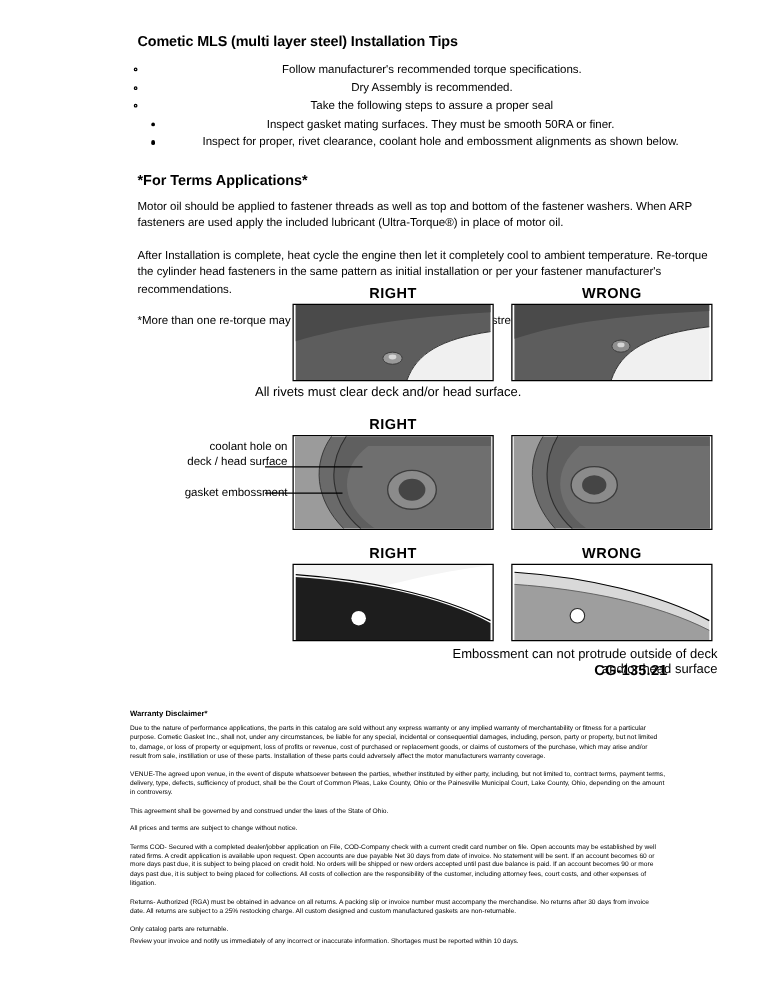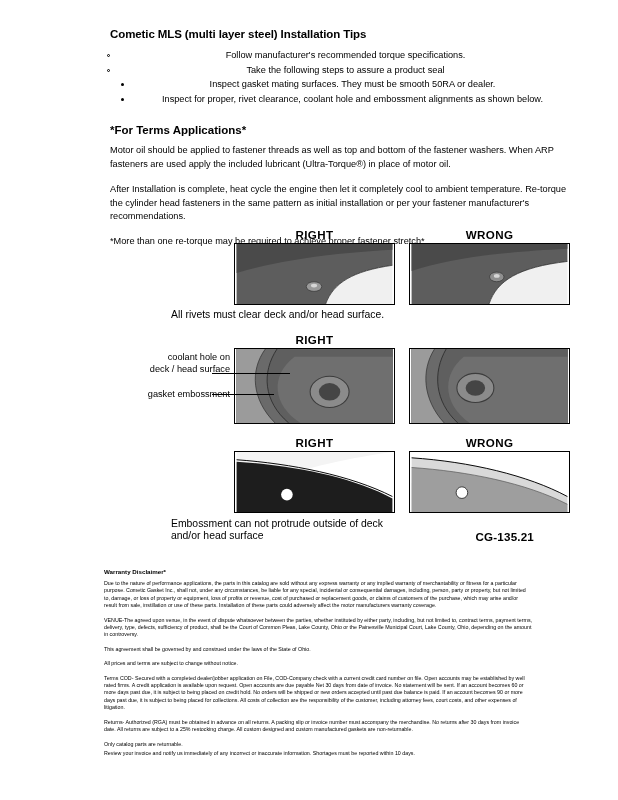--- a/index.html
+++ b/index.html
@@ -133,21 +133,21 @@
   .fig-img.tall {
     height: 76px;
   }
   .fig-caption {
     font-size: 9.6px;
     margin: 4px 0 0 130px;
     line-height: 12px;
   }
   .fig-caption.big {
     font-size: 10.4px;
-    margin-left: 67px;
+    margin-left: 100px;
   }
 
   
   .callouts {
     position: absolute;
     left: 0;
     top: 0;
     width: 130px;
     text-align: right;
     font-size: 9.2px;
@@ -202,24 +202,25 @@
 </head>
 <body>
 
 <div class="page">
 
   <div class="content">
     <h1 class="title">Cometic MLS (multi layer steel) Installation Tips</h1>
 
     <ul class="bullets">
       <li>Follow manufacturer's recommended torque specifications.</li>
+      <li>Dry Assembly is recommended.</li>
       <li>
-        <span>Take the following steps to assure a product seal</span>
+        <span>Take the following steps to assure a proper seal</span>
         <ul class="subbullets">
-          <li>Inspect gasket mating surfaces.  They must be smooth 50RA or dealer.</li>
+          <li>Inspect gasket mating surfaces.  They must be smooth 50RA or finer.</li>
           <li>Inspect for proper, rivet clearance, coolant hole and embossment alignments as shown below.</li>
         </ul>
       </li>
     </ul>
 
     <h2 class="subtitle">*For Terms Applications*</h2>
     <p class="para">Motor oil should be applied to fastener threads as well as top and bottom of the fastener washers. When ARP fasteners are used apply the included lubricant (Ultra-Torque®) in place of motor oil.</p>
     <p class="para">After Installation is complete, heat cycle the engine then let it completely cool to ambient temperature. Re-torque the cylinder head fasteners in the same pattern as initial installation or per your fastener manufacturer's recommendations.</p>
     <p class="note">*More than one re-torque may be required to achieve proper fastener stretch*</p>
   </div>
@@ -316,21 +317,21 @@
           <svg class="fig-img" viewBox="0 0 161 62">
             <rect x="0" y="0" width="161" height="62" fill="#ffffff"></rect>
             <path d="M0 6 C60 10 120 24 161 46 V62 H0 Z" fill="#d9d9d9"></path>
             <path d="M0 16 C58 20 118 32 161 54 V62 H0 Z" fill="#9e9e9e"></path>
             <path d="M0 6 C60 10 120 24 161 46" fill="none" stroke="#000" stroke-width="1"></path>
             <path d="M0 16 C58 20 118 32 161 54" fill="none" stroke="#555" stroke-width="0.7"></path>
             <circle cx="52" cy="42" r="6" fill="#ffffff" stroke="#2a2a2a" stroke-width="0.9"></circle>
           </svg>
         </div>
       </div>
-      <div class="fig-caption big" style="margin-top:5px;">
+      <div class="fig-caption big" style="margin-top:5px;text-align:right;">
         <div>Embossment can not protrude outside of deck</div>
         <div>and/or head surface</div>
       </div>
     </div>
 
   </div>
 
   <div class="warranty">
     <h3>Warranty Disclaimer*</h3>
     <p>Due to the nature of performance applications, the parts in this catalog are sold without any express warranty or any implied warranty of merchantability or fitness for a particular purpose.  Cometic Gasket Inc., shall not, under any circumstances, be liable for any special, incidental or consequential damages, including, person, party or property, but not limited to, damage, or loss of property or equipment, loss of profits or revenue, cost of purchased or replacement goods, or claims of customers of the purchase, which may arise and/or result from sale, instillation or use of these parts.  Installation of these parts could adversely affect the motor manufacturers warranty coverage.</p>

